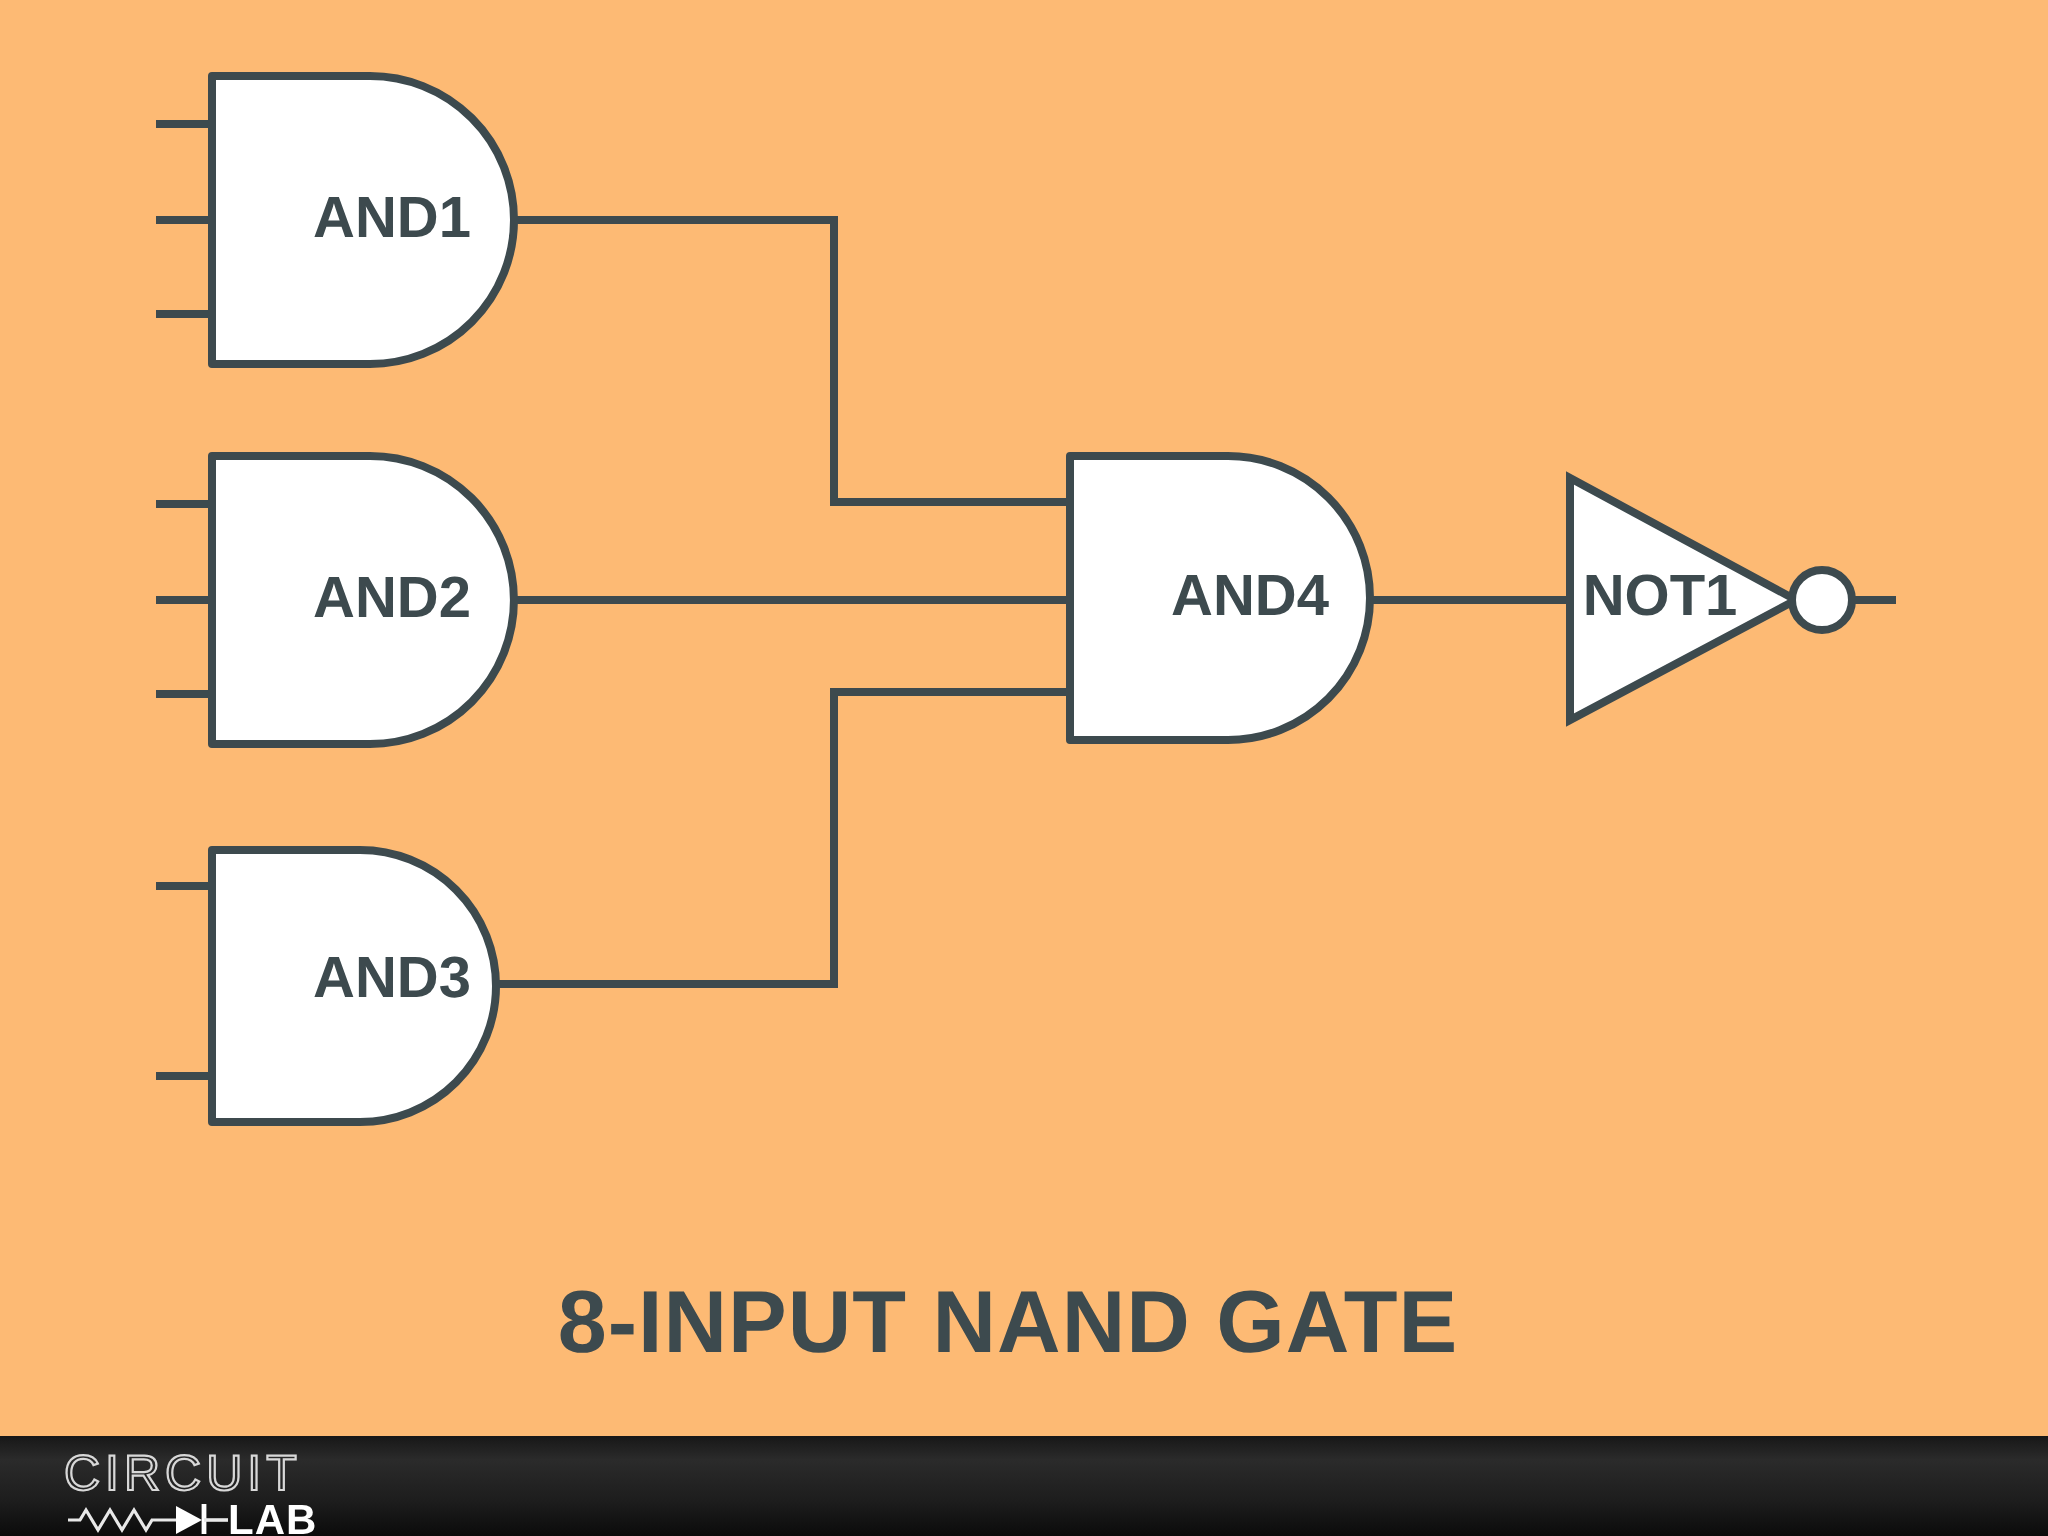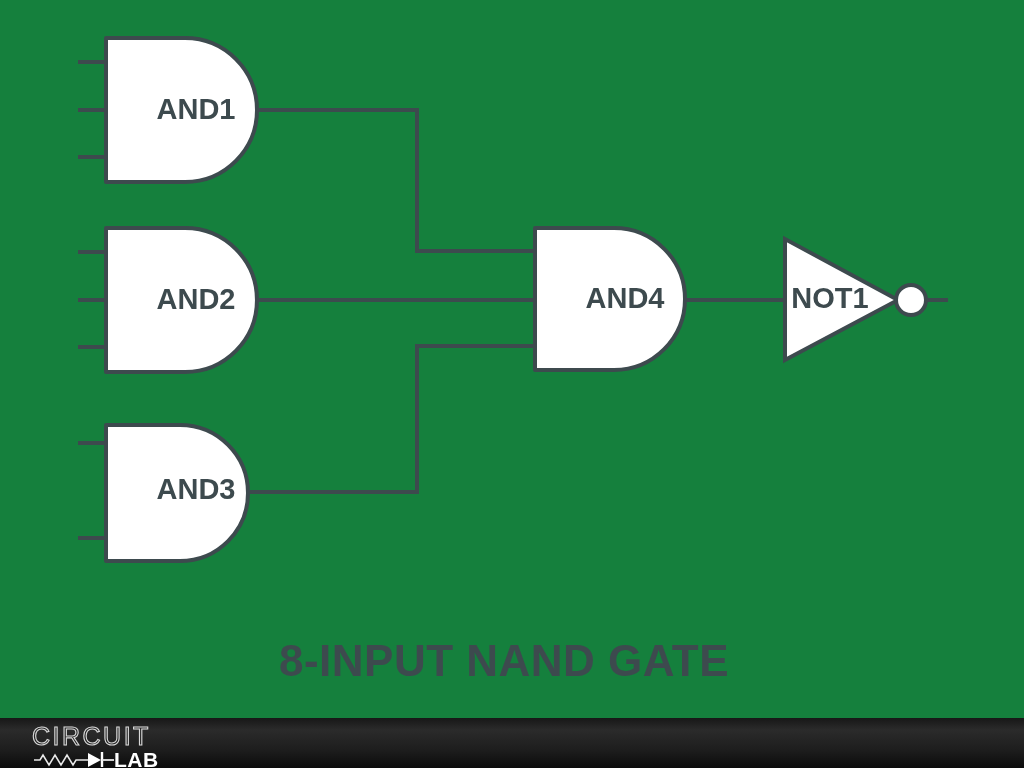--- a/index.html
+++ b/index.html
@@ -12,21 +12,21 @@
     height: 768px;
     position: relative;
     overflow: hidden;
     font-family: "Liberation Sans", sans-serif;
   }
   #canvas-area {
     position: absolute;
     left: 0; top: 0;
     width: 1024px;
     height: 718px;
-    background: #15803d;
+    background: #fdba74;
   }
   #schematic-svg {
     position: absolute;
     left: 0; top: 0;
   }
   .gate-label {
     font-family: "Liberation Sans", sans-serif;
     font-size: 29px;
     font-weight: bold;
     fill: #3d4a4e;

